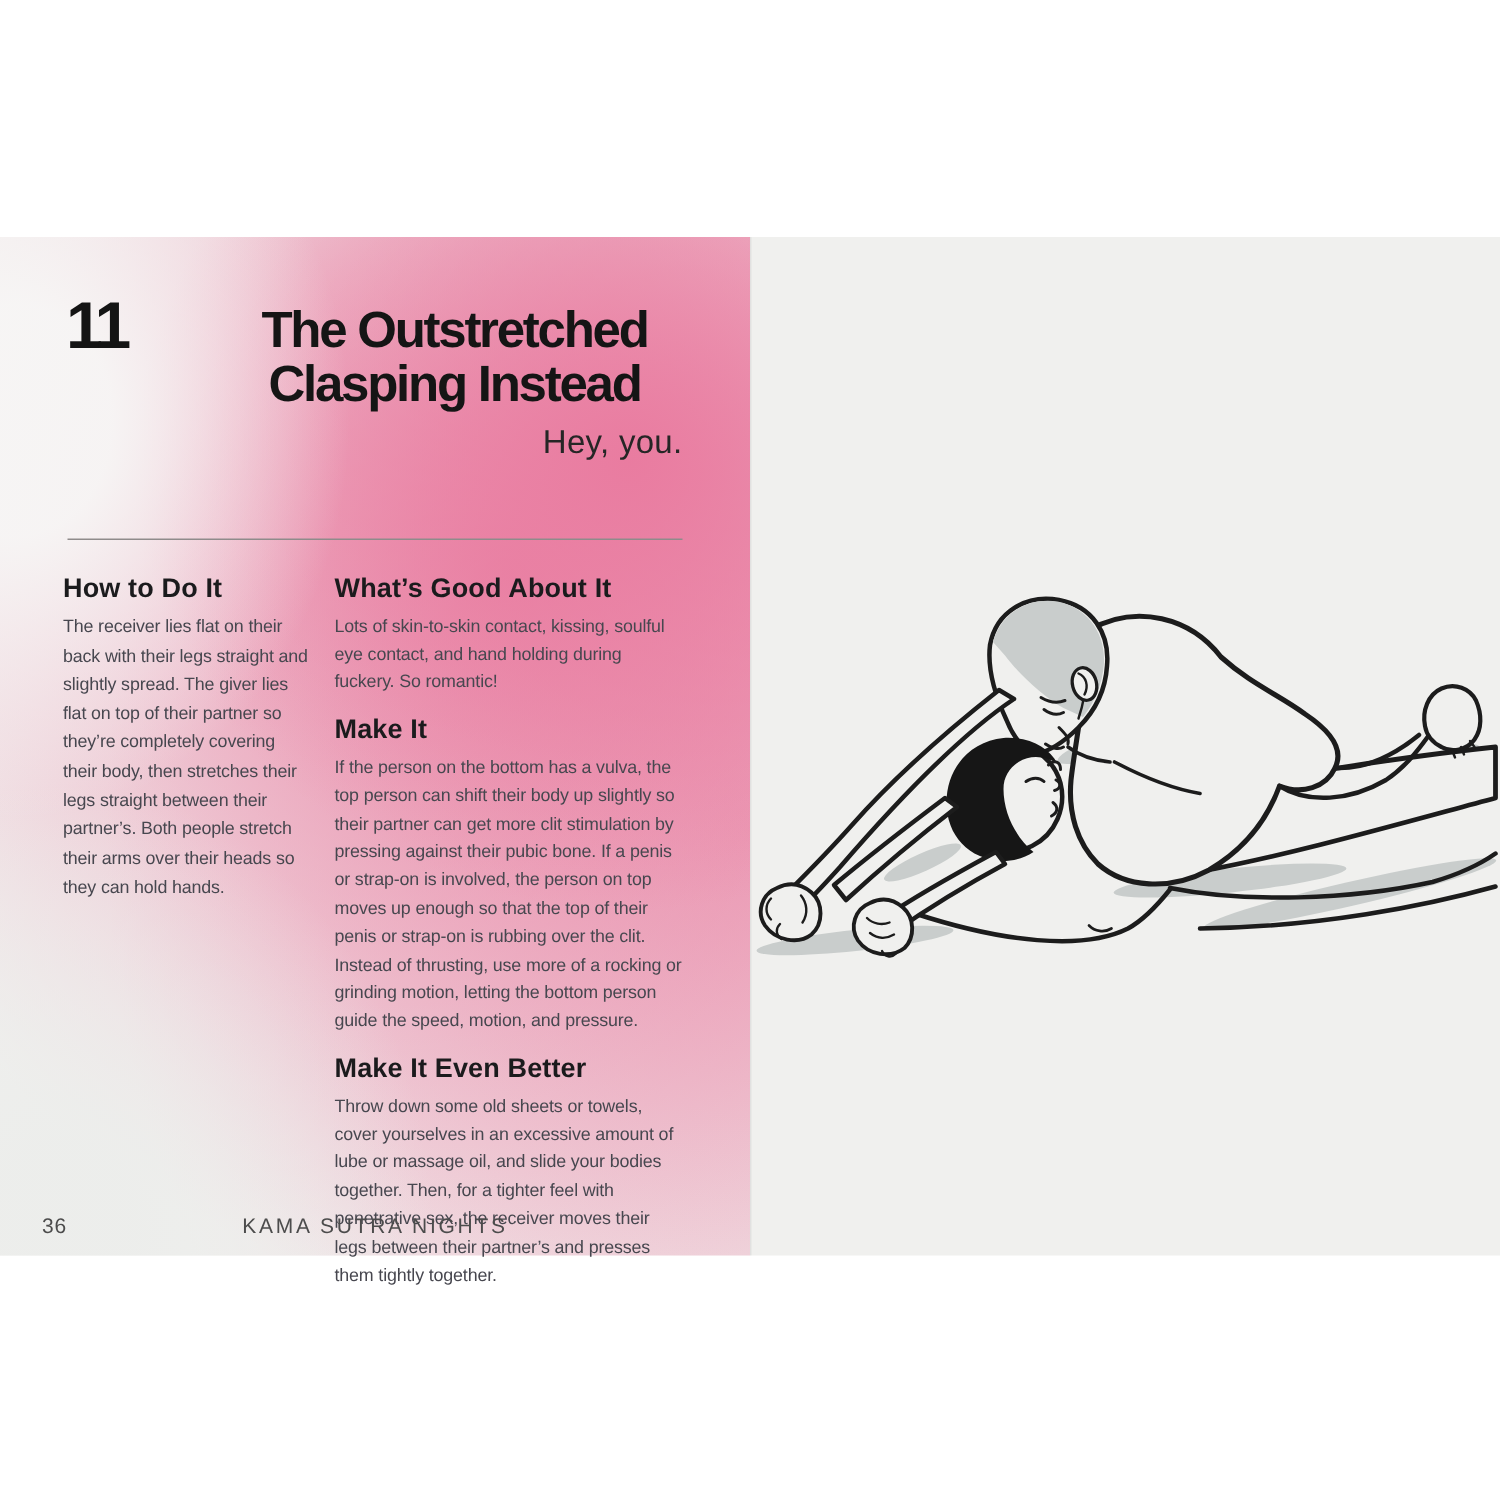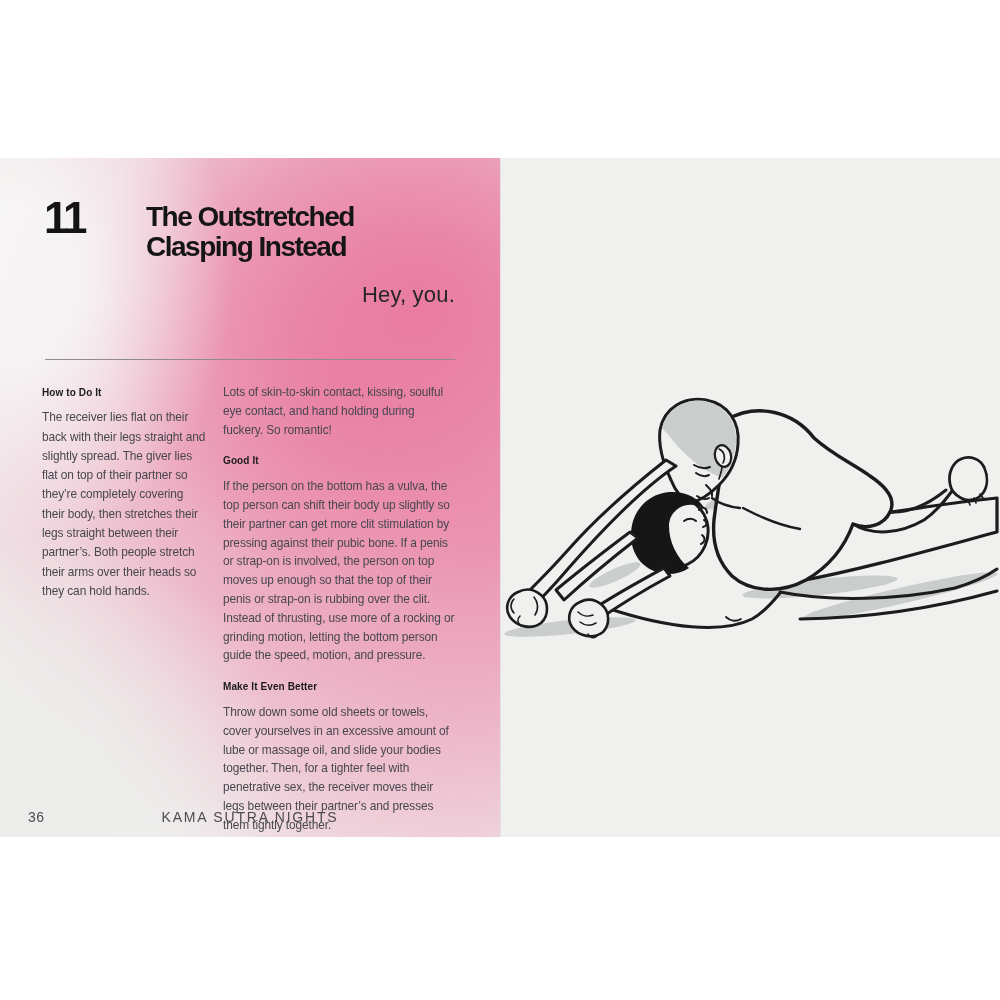--- a/index.html
+++ b/index.html
@@ -17,35 +17,35 @@
       radial-gradient(ellipse 470px 480px at 68% 33%, rgba(233,122,159,0.8), rgba(233,122,159,0) 100%),
       radial-gradient(ellipse 430px 560px at 100% 58%, rgba(233,122,159,0.55), rgba(233,122,159,0) 100%),
       #f1f1ef;
   }
   .page-right{background:#f0f0ee;box-shadow:inset 1px 0 0 rgba(0,0,0,0.06);}
   .chapter-number{
     position:absolute;top:38px;left:44px;
     font-size:44px;font-weight:900;letter-spacing:-3px;color:#141414;line-height:1;
   }
   .title-block{
-    position:absolute;top:44px;left:146px;right:40px;
-    font-size:28px;font-weight:900;letter-spacing:-1.5px;line-height:1.06;color:#151515;
+    position:absolute;top:44px;left:146px;right:40px;text-align:center;
+    font-size:34px;font-weight:900;letter-spacing:-1.5px;line-height:1.06;color:#151515;
   }
   .subtitle{
     position:absolute;top:124px;right:45px;
     font-size:22px;color:#262626;letter-spacing:0.2px;
   }
   .rule{position:absolute;top:201px;left:45px;right:45px;border-top:1px solid #8f8b8b;height:0;}
   .columns{
     position:absolute;top:225px;left:42px;right:44px;display:flex;gap:15px;
     color:#47474f;
   }
   .col-1{flex:none;width:166px;font-size:11.9px;line-height:19.3px;}
   .col-2{flex:1;font-size:11.9px;line-height:18.8px;}
-  .sec-heading{font-size:10px;font-weight:bold;color:#1b1b1d;margin:0 0 6px 0;letter-spacing:0.1px;}
+  .sec-heading{font-size:18px;font-weight:bold;color:#1b1b1d;margin:0 0 6px 0;letter-spacing:0.1px;}
   .sec-body{margin:0 0 13px 0;letter-spacing:-0.1px;}
   .page-footer{position:absolute;left:0;right:0;bottom:13px;height:15px;font-size:14px;color:#4c4c4c;}
   .page-num{position:absolute;left:28px;top:0;letter-spacing:0.5px;}
   .running-title{text-align:center;letter-spacing:1.8px;}
   .illustration{position:absolute;top:228px;left:0;width:500px;height:300px;}
 </style>
 </head>
 <body>
 
 <div class="canvas">
@@ -59,22 +59,23 @@
       </div>
       <div class="subtitle">Hey, you.</div>
       <div class="rule"></div>
 
       <div class="columns">
         <div class="col-1">
           <h3 class="sec-heading">How to Do It</h3>
           <p class="sec-body">The receiver lies flat on their back with their legs straight and slightly spread. The giver lies flat on top of their partner so they’re completely covering their body, then stretches their legs straight between their partner’s. Both people stretch their arms over their heads so they can hold hands.</p>
         </div>
         <div class="col-2">
+          <h3 class="sec-heading">What’s Good About It</h3>
           <p class="sec-body">Lots of skin-to-skin contact, kissing, soulful eye contact, and hand holding during fuckery. So romantic!</p>
-          <h3 class="sec-heading">Good It</h3>
+          <h3 class="sec-heading">Make It</h3>
           <p class="sec-body">If the person on the bottom has a vulva, the top person can shift their body up slightly so their partner can get more clit stimulation by pressing against their pubic bone. If a penis or strap-on is involved, the person on top moves up enough so that the top of their penis or strap-on is rubbing over the clit. Instead of thrusting, use more of a rocking or grinding motion, letting the bottom person guide the speed, motion, and pressure.</p>
           <h3 class="sec-heading">Make It Even Better</h3>
           <p class="sec-body">Throw down some old sheets or towels, cover yourselves in an excessive amount of lube or massage oil, and slide your bodies together. Then, for a tighter feel with penetrative sex, the receiver moves their legs between their partner’s and presses them tightly together.</p>
         </div>
       </div>
 
       <div class="page-footer">
         <span class="page-num">36</span>
         <div class="running-title">KAMA SUTRA NIGHTS</div>
       </div>

